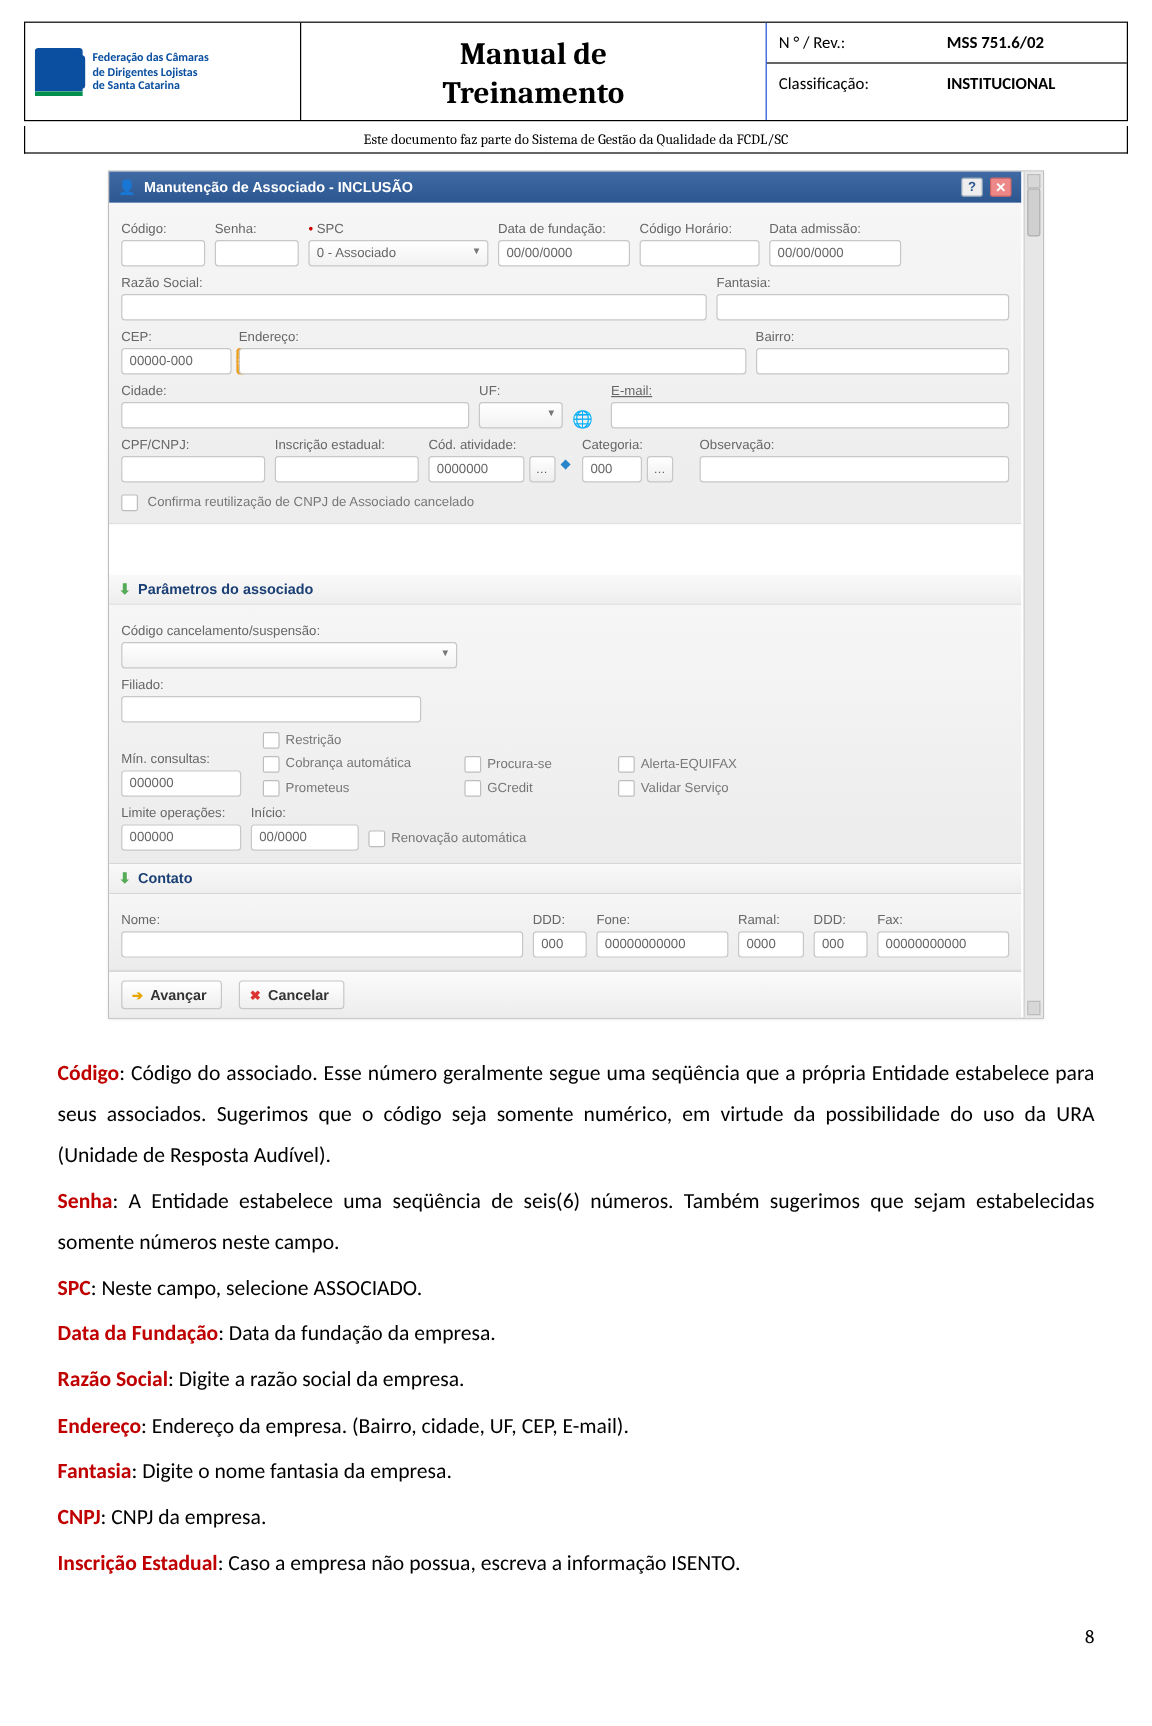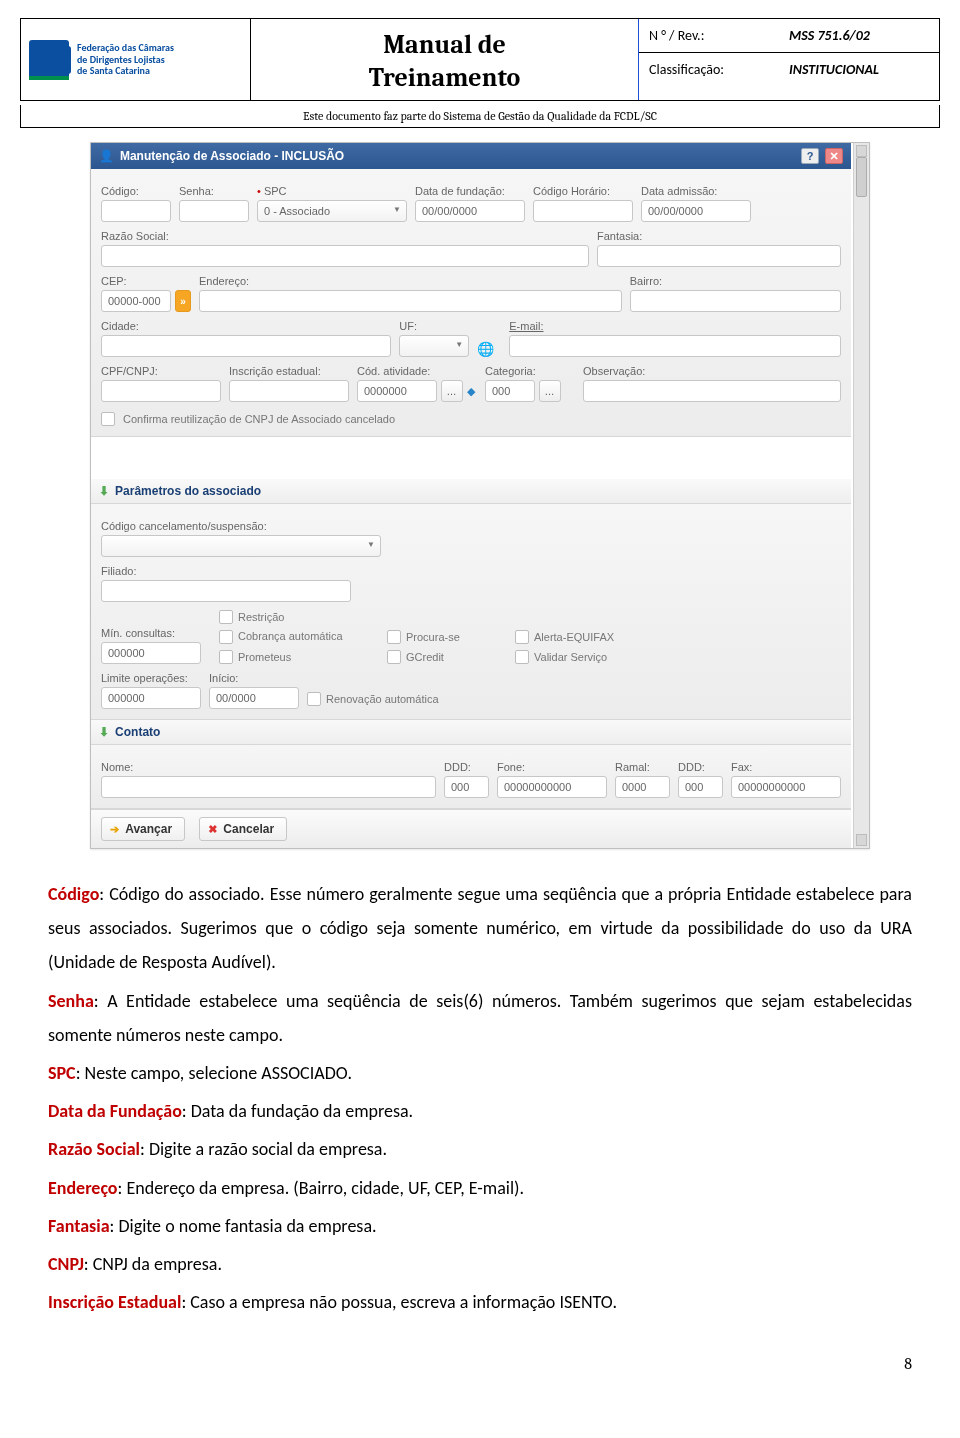--- a/index.html
+++ b/index.html
@@ -58,21 +58,20 @@
     font-size: 14px;
   }
   .hdr-meta-row:last-child{border-bottom:none;}
   .hdr-meta-row > div { padding: 8px 10px; }
   .hdr-meta-row > div:first-child {
     width: 140px;
   }
   .hdr-meta-row > div:last-child {
     flex:1;
     font-weight: bold;
-    font-style: italic;
   }
   .doc-sub {
     border:1px solid #000;
     border-top:none;
     margin: 0 20px 14px 20px;
     text-align:center;
     font-family: Cambria, Georgia, serif;
     font-size:12px;
     padding:4px 0;
   }
@@ -255,21 +254,21 @@
       <div class="fld" style="flex:1">
           <label>Fantasia:</label>
           <input class="inp" style="">
         </div>
     </div>
 
     <div class="row">
       <div class="fld" style="width:90px">
           <label>CEP:</label>
         <div style="display:flex;gap:4px;">
-          <input class="inp" style="width: 70px;" value="00000-000">
+          <input class="inp" style="width: 92px;" value="00000-000">
           <span class="iconbtn arrow-orange">»</span>
         </div>
       </div>
       <div class="fld" style="flex:2">
           <label>Endereço:</label>
           <input class="inp" style="">
         </div>
       <div class="fld" style="flex:1">
           <label>Bairro:</label>
           <input class="inp" style="">
@@ -298,21 +297,21 @@
       <div class="fld" style="width:120px">
           <label>CPF/CNPJ:</label>
           <input class="inp" style="">
         </div>
       <div class="fld" style="width:120px">
           <label>Inscrição estadual:</label>
           <input class="inp" style="">
         </div>
       <div class="fld" style="width:120px">
           <label>Cód. atividade:</label>
-        <div style="display:flex;gap:4px;align-items:center;">
+        <div style="display:flex;gap:4px;">
           <input class="inp" style="width: 80px;" value="0000000">
           <span class="iconbtn dots">…</span>
           <span class="diamond">◆</span>
         </div>
       </div>
       <div class="fld" style="width:90px">
           <label>Categoria:</label>
         <div style="display:flex;gap:4px;">
           <input class="inp" style="width: 50px;" value="000">
           <span class="iconbtn dots">…</span>

